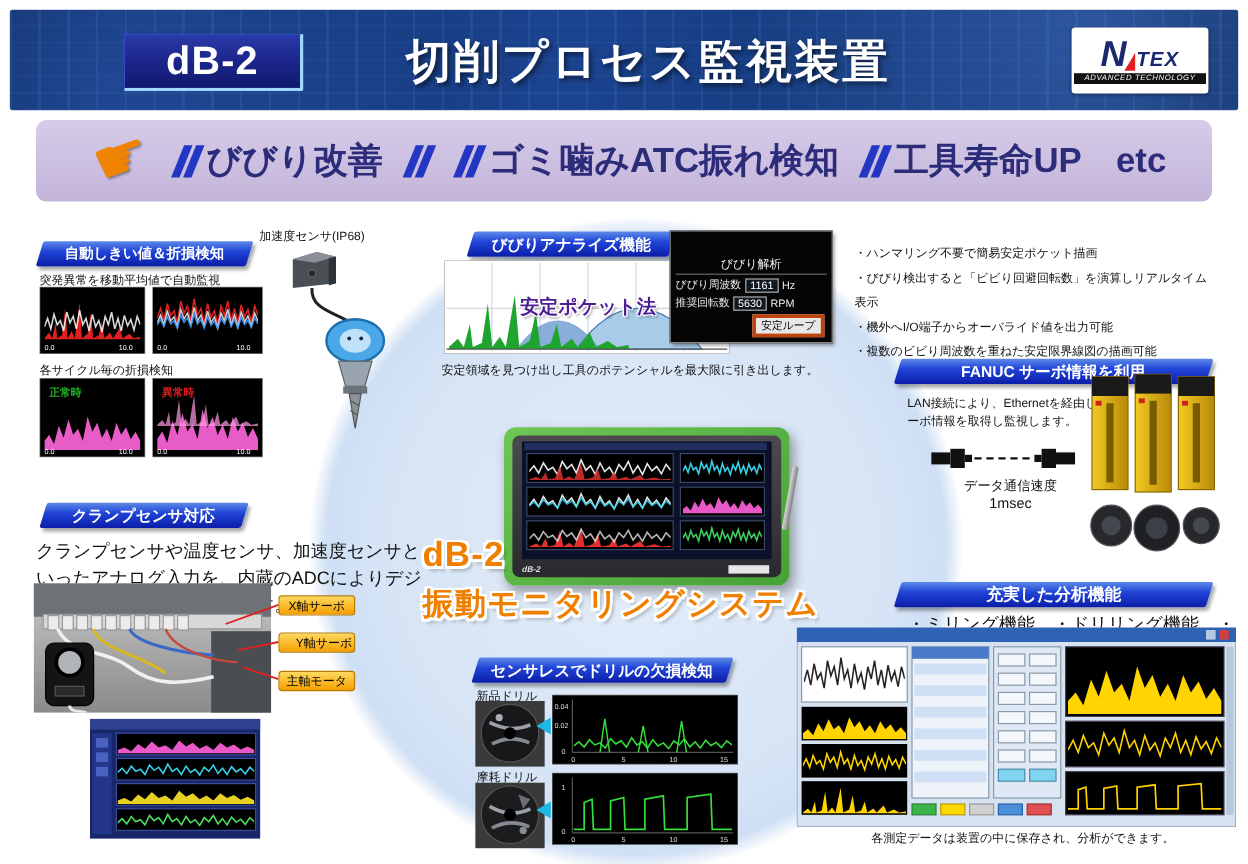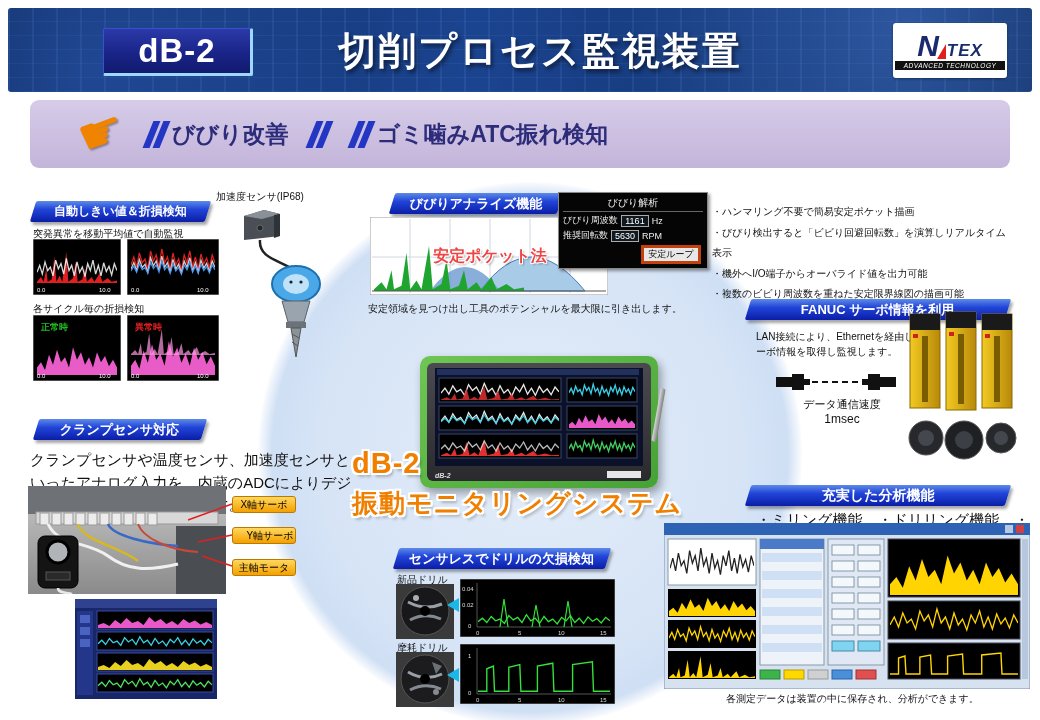--- a/index.html
+++ b/index.html
@@ -30,41 +30,41 @@
   .logo-tag{width:100%;background:#111;color:#fff;font-size:6.5px;font-style:italic;text-align:center;padding:1px 0;letter-spacing:.5px;}
 
   
   .features{position:absolute;left:30px;top:100px;width:980px;height:68px;border-radius:9px;
     background:linear-gradient(180deg,#d6cbe8,#c3b5da);}
   .finger{position:absolute;left:48px;top:2px;font-size:52px;color:#f08300;transform:rotate(-20deg);
     text-shadow:1px 2px 2px rgba(0,0,0,.35);}
   .fitems{position:absolute;left:118px;top:0;width:862px;height:68px;display:flex;align-items:center;gap:22px;}
   .fitem{display:flex;align-items:center;}
   .fslash{width:7px;height:27px;background:#2336c4;transform:skewX(-22deg);margin-right:3px;}
-  .flabel{font-size:23px;font-weight:bold;color:#2c2c7a;margin-left:4px;white-space:nowrap;}
+  .flabel{font-size:29px;font-weight:bold;color:#2c2c7a;margin-left:4px;white-space:nowrap;}
 
   
   .blue-circle{position:absolute;left:258px;top:182px;width:544px;height:544px;border-radius:50%;
     background:radial-gradient(circle,#e4edf9 0%,#d6e4f6 55%,#cfdff4 67%,rgba(255,255,255,0) 71%);}
   .sbanner{position:absolute;height:21px;display:flex;align-items:center;justify-content:center;
     background:linear-gradient(180deg,#5d8ae8 0%,#2145d8 40%,#0b1da8 100%);
     color:#fff;font-weight:bold;transform:skewX(-17deg);box-shadow:3px 3px 3px rgba(0,0,0,.35);border-radius:2px;}
   .sbanner>span{transform:skewX(17deg);white-space:nowrap;}
   .t10{font-size:10px;color:#111;}
   .t95{font-size:15px;color:#111;}
   .bullets{position:absolute;left:712px;top:202px;width:302px;font-size:10px;color:#111;line-height:2.05;}
 
-  .cpanel{position:absolute;left:558px;top:192px;width:150px;background:#050505;border:1px solid #888;
-    color:#eee;font-size:9px;padding:3px 4px 4px;box-shadow:2px 2px 3px rgba(0,0,0,.4);}
+  .cpanel{position:absolute;left:558px;top:192px;width:136px;background:#050505;border:1px solid #888;
+    color:#eee;font-size:9px;padding:20px 4px 4px;box-shadow:2px 2px 3px rgba(0,0,0,.4);}
   .cp-title{text-align:center;font-size:10px;border-bottom:1px solid #666;padding-bottom:1px;margin-bottom:2px;}
   .cp-row{display:flex;align-items:center;gap:3px;margin:2px 0;}
   .cp-val{border:1px solid #aaa;padding:0 3px;background:#101820;color:#fff;min-width:28px;text-align:right;}
   .cp-btn{margin:3px 2px 0 auto;width:60px;text-align:center;background:#e8e8e8;color:#000;border:3px solid #c2410c;}
 
-  .pocket-overlay{position:absolute;left:385px;top:246px;width:210px;text-align:center;font-size:16px;font-weight:bold;color:#ef4444;
+  .pocket-overlay{position:absolute;left:385px;top:246px;width:210px;text-align:center;font-size:16px;font-weight:bold;color:#4c1d95;
     text-shadow:-1px -1px 0 #fff,1px -1px 0 #fff,-1px 1px 0 #fff,1px 1px 0 #fff,2px 2px 2px rgba(0,0,0,.3);}
 
   .brand-orange{position:absolute;font-weight:bold;color:#f07f00;letter-spacing:1px;
     text-shadow:-2px -2px 0 #fff,2px -2px 0 #fff,-2px 2px 0 #fff,2px 2px 0 #fff,0 -2px 0 #fff,0 2px 0 #fff,-2px 0 0 #fff,2px 0 0 #fff,3px 4px 3px rgba(0,0,0,.25);}
 
   .tag{position:absolute;width:64px;height:17px;display:flex;align-items:center;justify-content:center;font-size:10px;color:#000;
     background:linear-gradient(180deg,#ffd85e,#f5a000);border:1px solid #b87a00;border-radius:3px;}
 
   .monitor{position:absolute;left:420px;top:356px;width:238px;height:132px;padding:7px;border-radius:10px;
     background:linear-gradient(145deg,#6ec654,#46a235);box-shadow:3px 5px 10px rgba(0,0,0,.35);}
@@ -124,20 +124,25 @@
         <span class="flabel">びびり改善</span>
       </div>
       <div class="fitem">
         <span class="fslash"></span>
           <span class="fslash"></span>
       </div>
       <div class="fitem">
         <span class="fslash"></span>
           <span class="fslash"></span>
         <span class="flabel">ゴミ噛みATC振れ検知</span>
+      </div>
+      <div class="fitem">
+        <span class="fslash"></span>
+          <span class="fslash"></span>
+        <span class="flabel">工具寿命UP　etc</span>
       </div>
     </div>
   </div>
 
   <main>
     <div class="blue-circle"></div>
 
     <div class="abs t10" style="left:216px;top:190px;">加速度センサ(IP68)</div>
     <svg class="abs" style="left:238px;top:202px;" width="110" height="158">
       <polygon points="6,14 26,8 42,12 42,34 6,38" fill="#4a4f55"></polygon>

